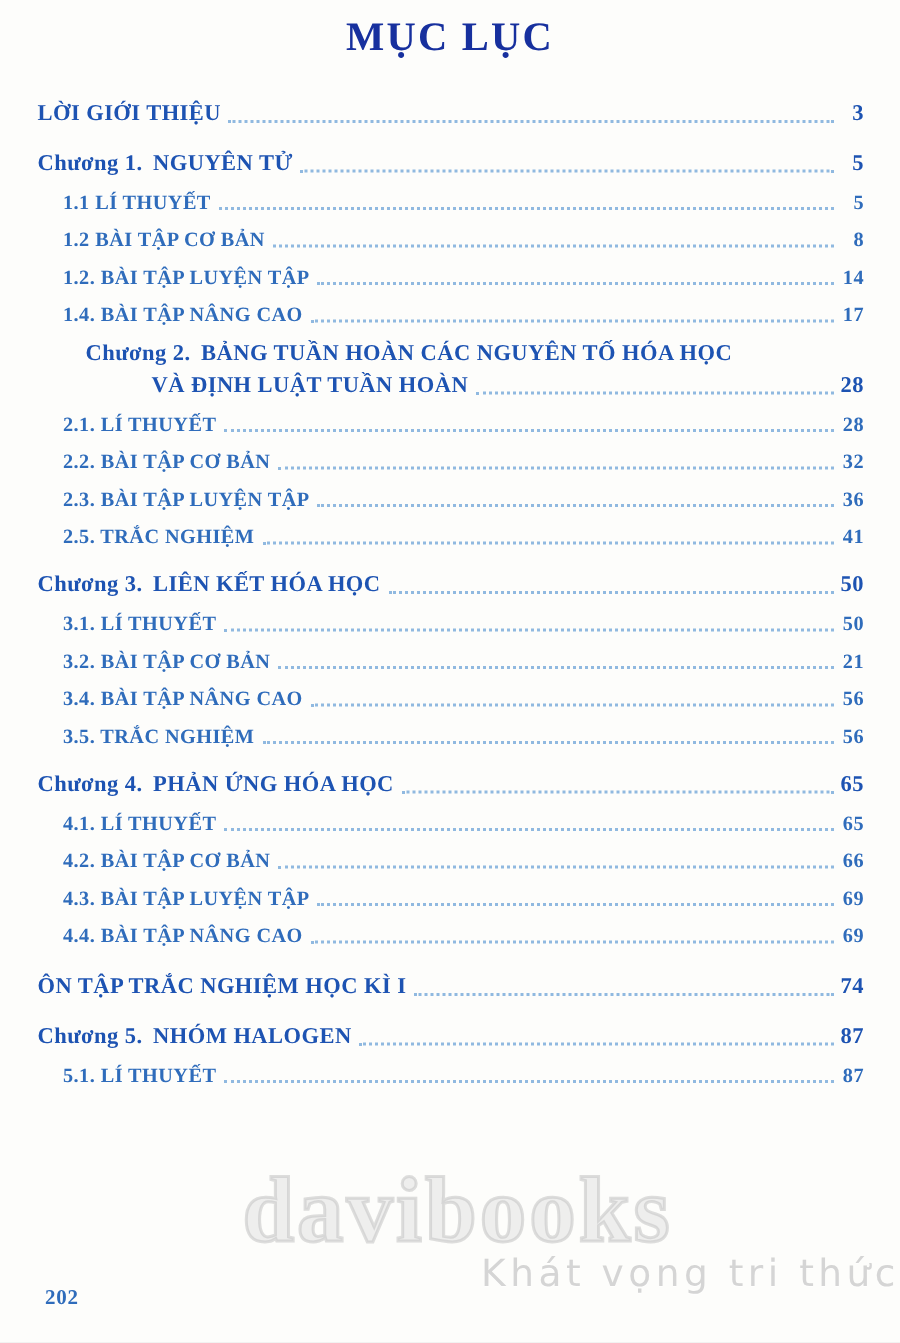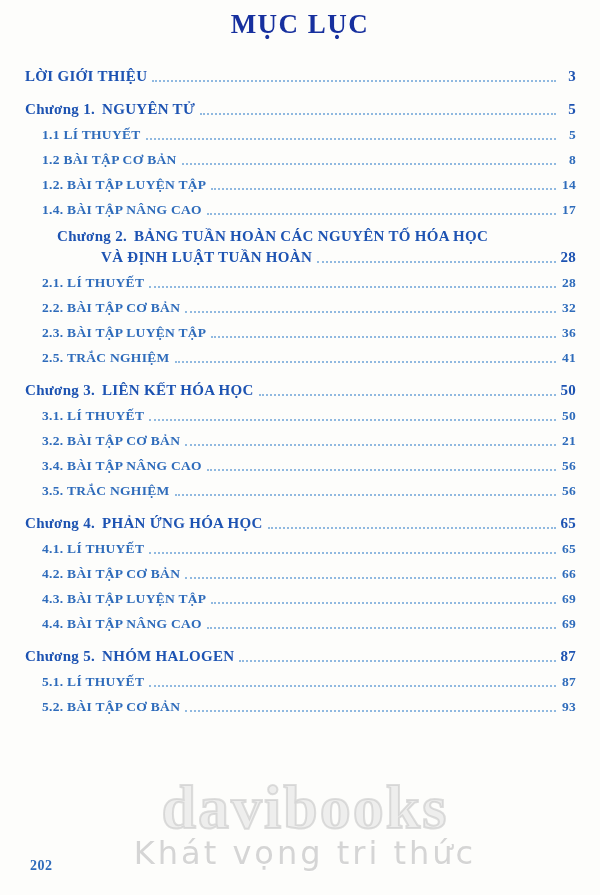--- a/index.html
+++ b/index.html
@@ -91,25 +91,26 @@
     font-family: Liberation Serif, serif;
     font-size: 62px;
     font-weight: bold;
     line-height: 1.0;
     letter-spacing: 2px;
     color: rgba(205, 205, 205, 0.30);
     -webkit-text-stroke: 2px rgba(195, 195, 195, 0.55);
   }
   .wm-slogan {
     font-family: "DejaVu Sans", sans-serif;
-    font-size: 32px;
+    font-size: 25px;
     margin-top: -4px;
     letter-spacing: 3px;
     color: rgba(190, 190, 190, 0.65);
     text-shadow: 0 1px 0 rgba(255,255,255,0.8);
+    text-align: right;
   }
   .folio {
     position: absolute;
     left: 30px;
     top: 858px;
     z-index: 1;
     font-size: 14px;
     font-weight: bold;
     color: var(--item, #2f6cbb);
     letter-spacing: 0.5px;
@@ -247,37 +248,37 @@
     <span class="label">4.3. BÀI TẬP LUYỆN TẬP</span>
     <span class="leader"></span>
     <span class="pageno">69</span>
   </div>
       <div class="row item">
 
     <span class="label">4.4. BÀI TẬP NÂNG CAO</span>
     <span class="leader"></span>
     <span class="pageno">69</span>
   </div>
+      <div class="row section">
+
+    <span class="label">ÔN TẬP TRẮC NGHIỆM HỌC KÌ I</span>
+    <span class="leader"></span>
+    <span class="pageno">74</span>
+  </div>
       <div class="row chapter">
     <span class="prefix">Chương 5.</span>
     <span class="label">NHÓM HALOGEN</span>
     <span class="leader"></span>
     <span class="pageno">87</span>
   </div>
       <div class="row item">
 
     <span class="label">5.1. LÍ THUYẾT</span>
     <span class="leader"></span>
     <span class="pageno">87</span>
-  </div>
-      <div class="row item">
-
-    <span class="label">5.2. BÀI TẬP CƠ BẢN</span>
-    <span class="leader"></span>
-    <span class="pageno">93</span>
   </div>
     </div>
 
   <div class="watermark">
     <div class="wm-brand">davibooks</div>
     <div class="wm-slogan">Khát vọng tri thức</div>
   </div>
 
   <div class="folio">202</div>
 </div>

